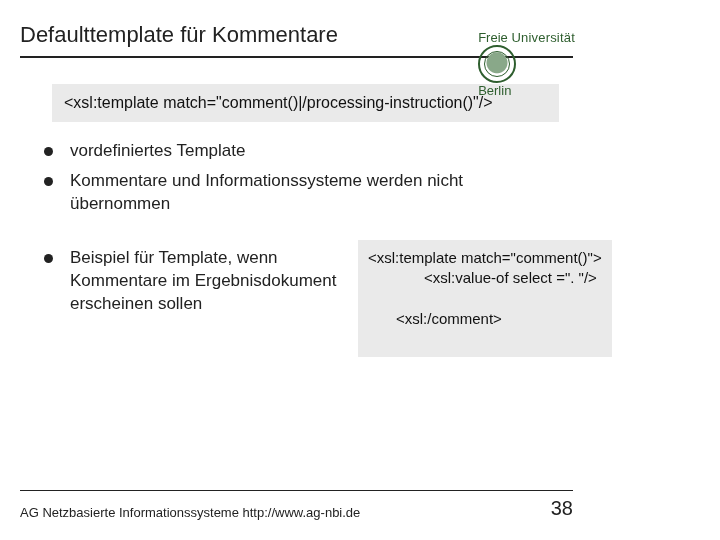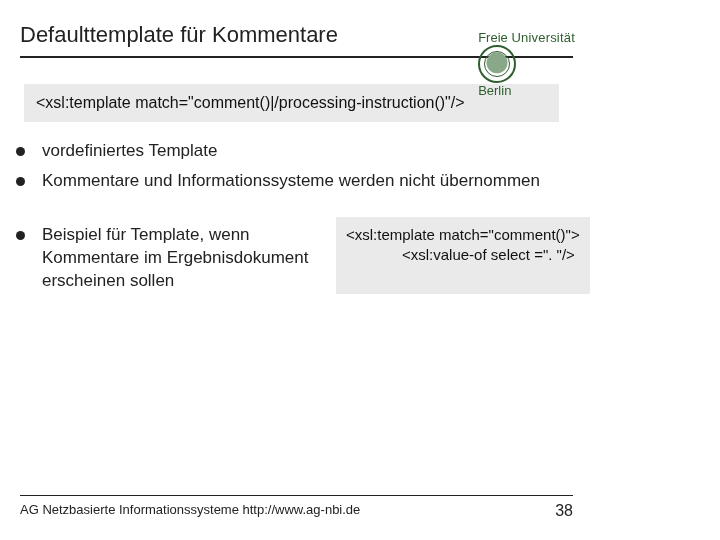--- a/index.html
+++ b/index.html
@@ -6,34 +6,34 @@
   html, body { width: 720px; height: 540px; background: #fff; font-family: Verdana, Arial, sans-serif; color: #222; }
   .slide { position: relative; width: 593px; height: 540px; }
   .header { position: relative; padding: 22px 20px 8px 20px; }
   .title { font-size: 22px; font-weight: 400; color: #222; }
   .hr-top { border: none; border-top: 2px solid #222; margin-top: 8px; }
   .logo { position: absolute; right: 18px; top: 12px; display: flex; align-items: center; gap: 6px; margin-top: 18px; }
   .logo-text { font-size: 13px; color: #2e5e2e; }
   .logo-text .uni { letter-spacing: 0.2px; }
   .logo-seal { width: 38px; height: 38px; border: 2px solid #2e5e2e; border-radius: 50%; display: flex; align-items: center; justify-content: center; }
   .logo-seal-inner { width: 26px; height: 26px; border: 1.5px solid #2e5e2e; border-radius: 50%; background: radial-gradient(circle at 50% 45%, #89a889 0 10px, transparent 11px); }
-  .body { padding: 18px 34px 0 16px; }
+  .body { padding: 18px 34px 0 44px; }
   .codebox { background: #eaeaea; padding: 10px 12px; font-family: Verdana, Arial, sans-serif; font-size: 16px; color: #111; margin-bottom: 18px; margin-left: 8px; margin-right: 0; }
   ul.bullets { list-style: none; margin-left: 0; }
   ul.bullets > li { position: relative; padding-left: 26px; font-size: 17px; line-height: 1.35; margin-bottom: 6px; margin-top: 7px; }
   ul.bullets > li::before { content: ""; position: absolute; left: 0; top: 7px; width: 9px; height: 9px; background: #222; border-radius: 50%; }
-  .row2 { display: flex; margin-top: 24px; gap: 10px; align-items: flex-start; }
+  .row2 { display: flex; margin-top: 24px; gap: 4px; align-items: flex-start; }
   .row2 ul.bullets { flex: 0 0 310px; }
   .codebox2 { background: #eaeaea; padding: 8px 10px; font-family: Verdana, Arial, sans-serif; font-size: 15px; color: #111; line-height: 1.35; white-space: pre; flex: 1; }
   .codebox2 .ind1 { padding-left: 28px; display: block; }
   .codebox2 .ind2 { padding-left: 56px; display: block; }
   .footer { position: absolute; left: 0; right: 0; bottom: 20px; padding: 0 20px; }
   .hr-bottom { border: none; border-top: 1.5px solid #222; margin-bottom: 6px; }
-  .footer-row { display: flex; justify-content: space-between; align-items: flex-start; font-size: 13px; color: #222; }
-  .pagenum { font-size: 16px; }
+  .footer-row { display: flex; justify-content: space-between; align-items: flex-end; font-size: 13px; color: #222; }
+  .pagenum { font-size: 20px; }
 </style>
 </head>
 <body>
 
 <div class="slide">
 
   <div class="header">
     <div class="title">Defaulttemplate für Kommentare</div>
     <div class="logo">
       <div class="logo-text">
@@ -55,20 +55,21 @@
       <li>vordefiniertes Template</li>
       <li>Kommentare und Informationssysteme werden nicht übernommen</li>
     </ul>
 
     <div class="row2">
       <ul class="bullets">
         <li>Beispiel für Template, wenn Kommentare im Ergebnisdokument erscheinen sollen</li>
       </ul>
       <div class="codebox2"><span>&lt;xsl:template match="comment()"&gt;</span>
 <span class="ind2">&lt;xsl:value-of select =". "/&gt;</span>
+<span class="ind1">&lt;xsl:/comment&gt;</span>
 </div>
     </div>
   </div>
 
   <div class="footer">
     <hr class="hr-bottom">
     <div class="footer-row">
       <span>AG Netzbasierte Informationssysteme http://www.ag-nbi.de</span>
       <span class="pagenum">38</span>
     </div>

